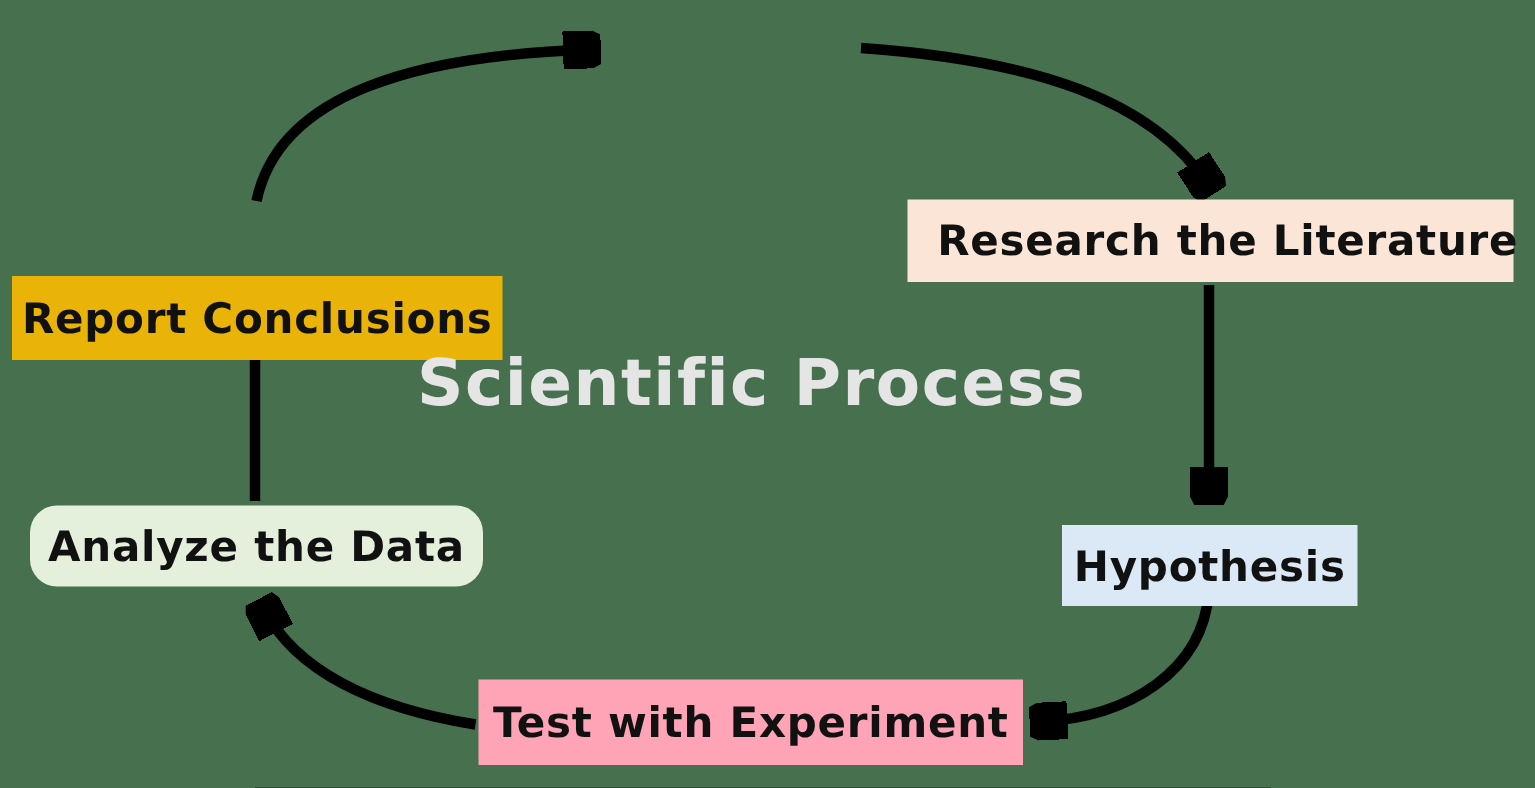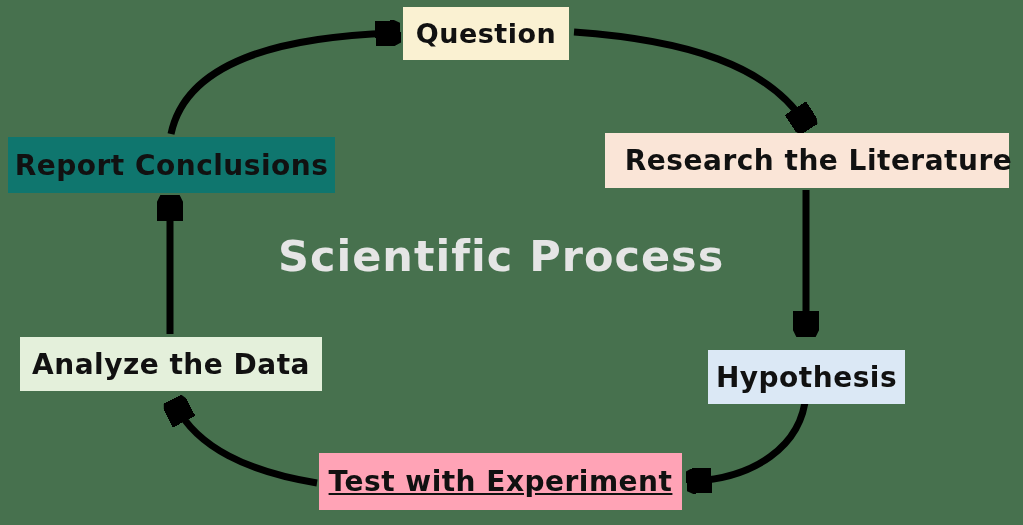--- a/index.html
+++ b/index.html
@@ -22,21 +22,21 @@
     color: #111111;
     font-weight: bold;
     font-size: 28px;
     letter-spacing: 0.5px;
     white-space: nowrap;
     box-sizing: border-box;
   }
   .node-question   { left: 403px; top: 7px;   width: 166px; height: 53px; font-size: 27px; }
   .node-research   { left: 605px; top: 133px; width: 404px; height: 55px; }
   .node-hypothesis { left: 708px; top: 338px; width: 197px; height: 54px; margin-top: 12px; }
-  .node-test       { left: 319px; top: 453px; width: 363px; height: 57px; text-decoration: underline; }
+  .node-test       { left: 319px; top: 453px; width: 363px; height: 57px; }
   .node-analyze    { left: 20px;  top: 337px; width: 302px; height: 54px; }
   .node-report     { left: 8px;   top: 137px; width: 327px; height: 56px; }
   .diagram-title {
     position: absolute;
     left: 278px;
     top: 231px;
     width: 432px;
     text-align: center;
     font-size: 43px;
     font-weight: bold;
@@ -66,39 +66,36 @@
       </marker>
     </defs>
     <path d="M 171 134 C 186 62 278 37 393 33" marker-end="url(#ah)"></path>
     <path d="M 574 32 C 688 40 768 66 805 123" marker-end="url(#ah)"></path>
     <path d="M 806 190 L 806 329" marker-end="url(#ah)"></path>
     <path d="M 806 394 C 802 448 752 478 694 481" marker-end="url(#ah)"></path>
     <path d="M 317 483 C 248 472 197 447 176 406" marker-end="url(#ah)"></path>
     <path d="M 170 334 L 170 203" marker-end="url(#ah)"></path>
   </svg>
 
-  <div class="node node-question" style="background: rgb(250, 241, 210);">
-    <span>Question</span>
-  </div>
 
   <div class="node node-research" style="background: rgb(250, 229, 215); padding-left: 23px;">
     <span>Research the Literature</span>
   </div>
 
   <div class="node node-hypothesis" style="background: rgb(219, 232, 245);">
     <span>Hypothesis</span>
   </div>
 
   <div class="node node-test" style="background: rgb(255, 163, 182);">
     <span>Test with Experiment</span>
   </div>
 
-  <div class="node node-analyze" style="background: rgb(228, 240, 219);">
+  <div class="node node-analyze" style="background: rgb(228, 240, 219); border-radius: 18px;">
     <span>Analyze the Data</span>
   </div>
 
-  <div class="node node-report" style="background: #0f766e;">
+  <div class="node node-report" style="background: #eab308; margin-top: 47px;">
     <span>Report Conclusions</span>
   </div>
 
   <div class="diagram-title">Scientific Process</div>
 
 </div>
 
 </body></html>

